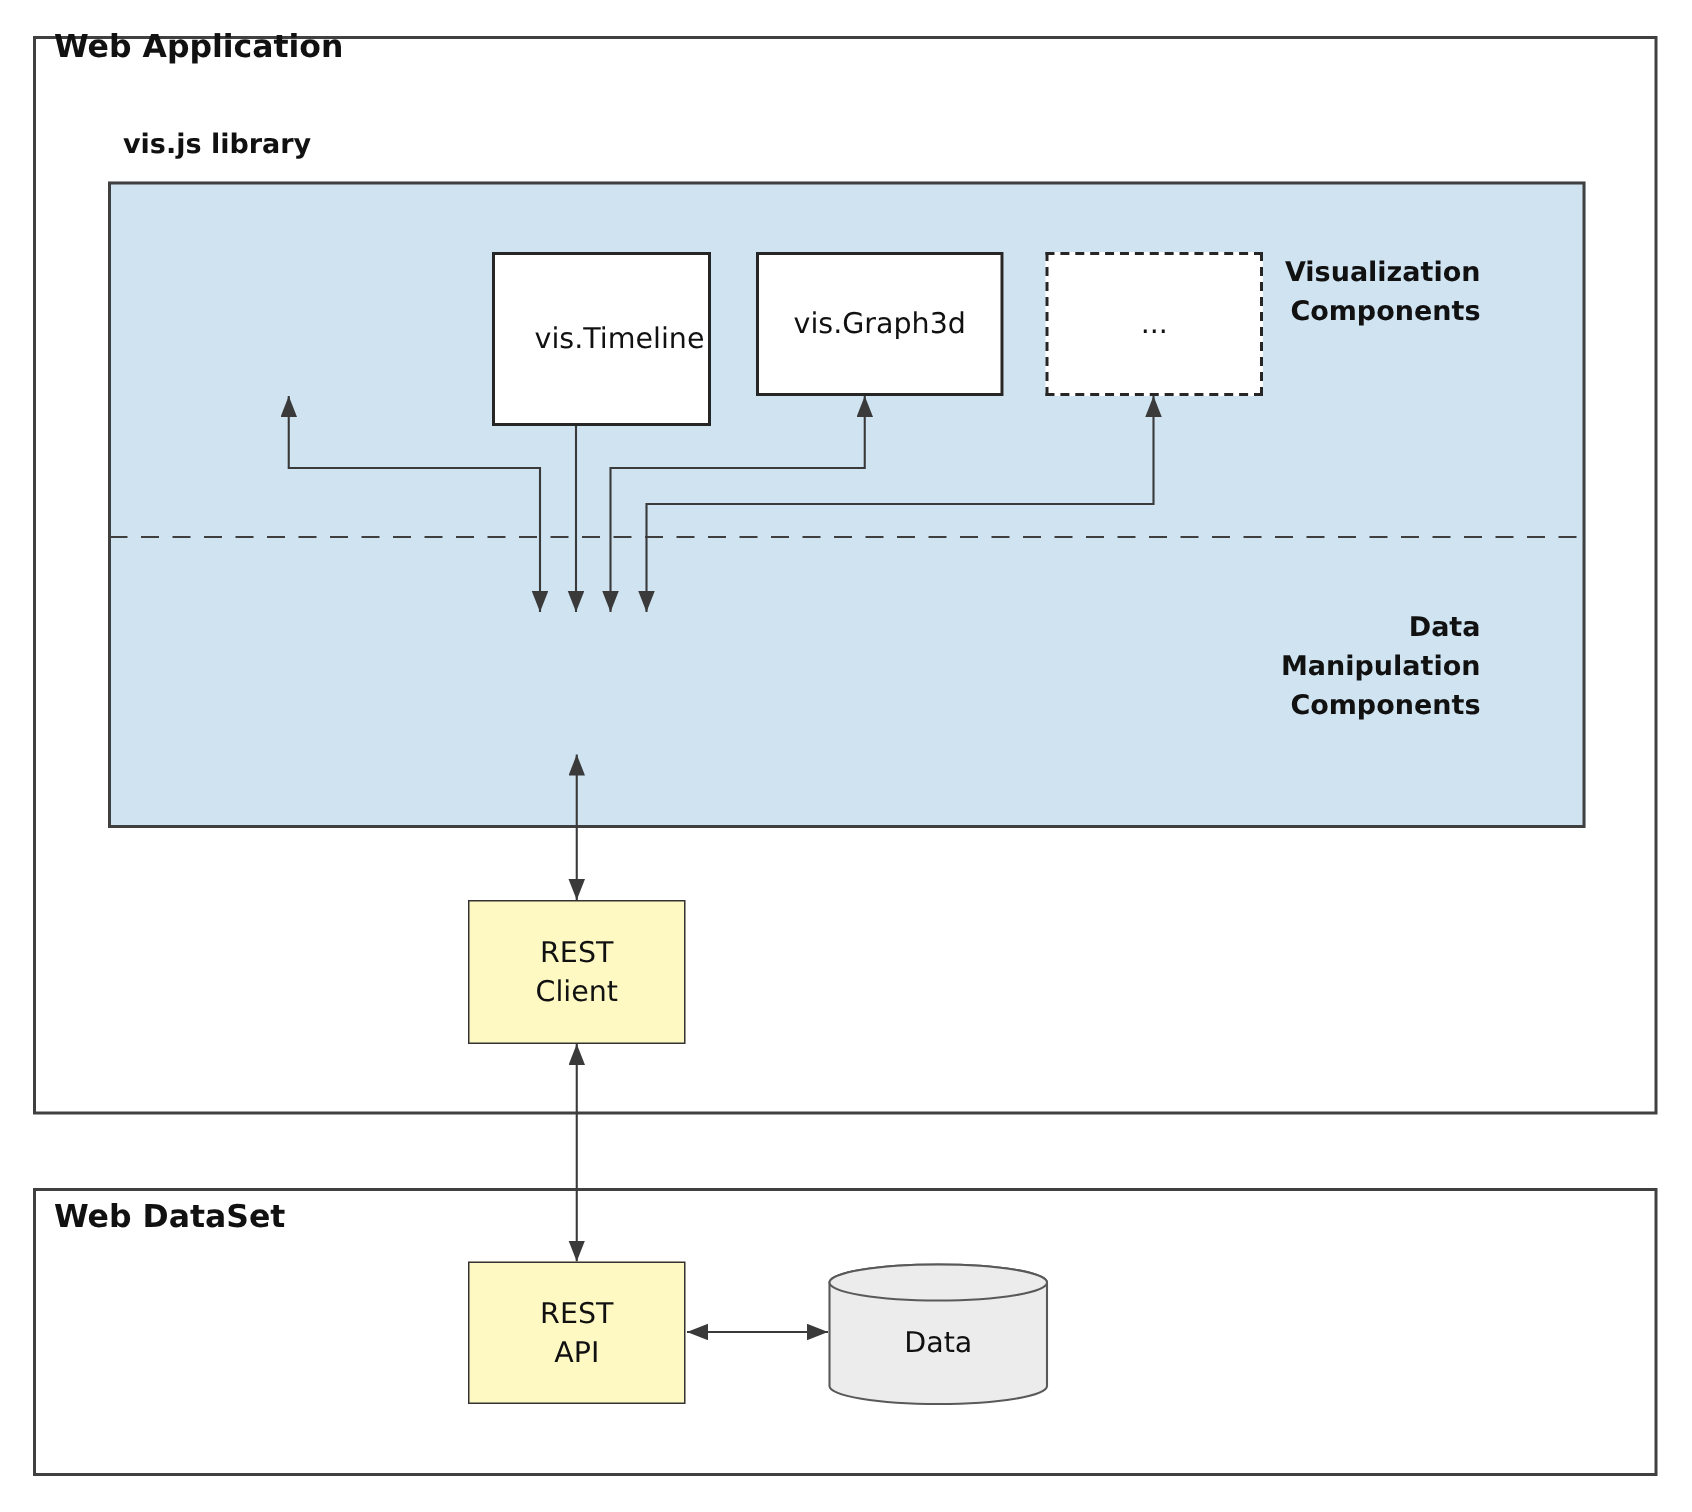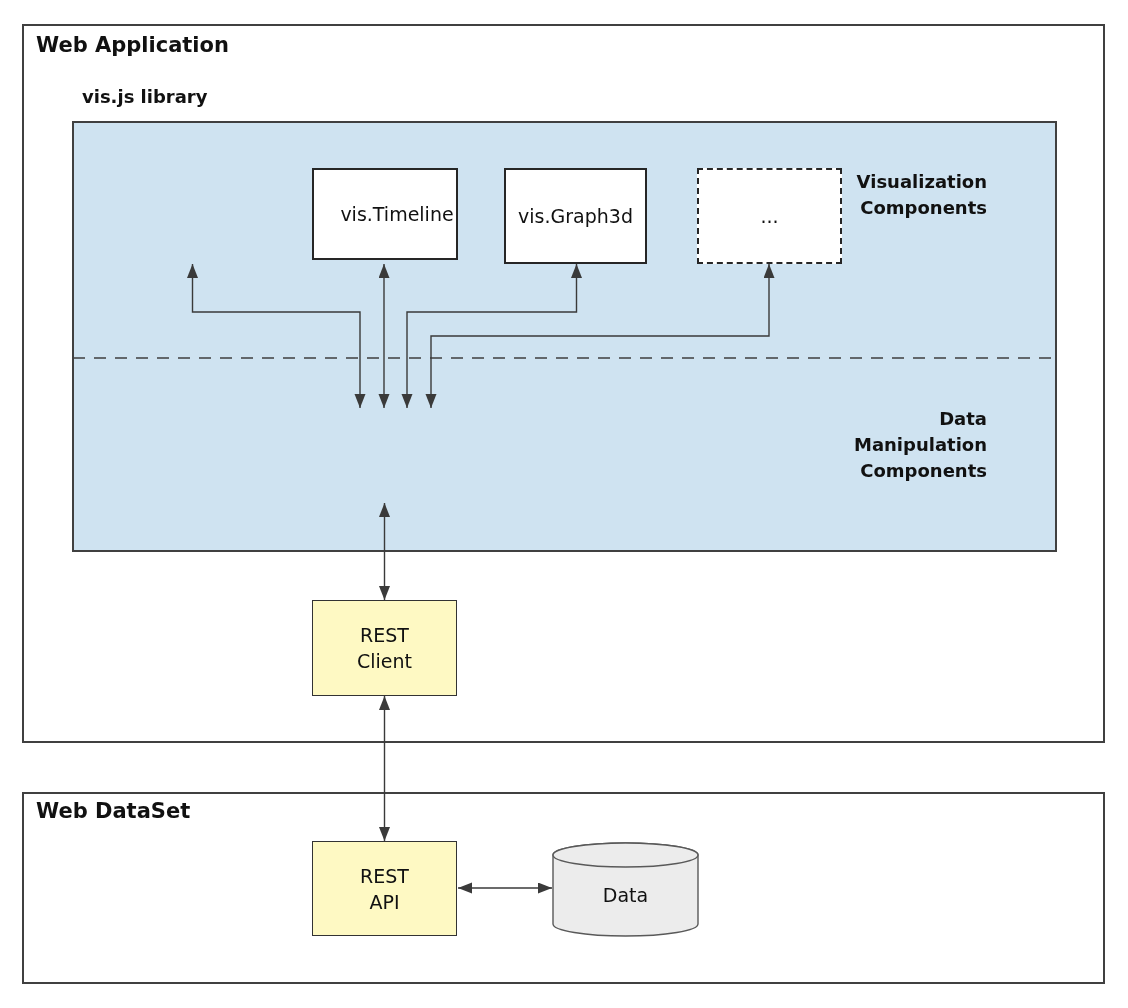--- a/index.html
+++ b/index.html
@@ -32,21 +32,21 @@
 </style>
 </head>
 <body>
 
 <div class="canvas">
 
   <div class="abs container-box" style="left:22px; top:24px; width:1083px; height:719px;"></div>
   <div class="abs lib-box" style="left:72px; top:121px; width:985px; height:431px;"></div>
   <div class="abs container-box" style="left:22px; top:792px; width:1083px; height:192px;"></div>
 
-  <div class="abs section-title" style="left:36px; top:32px;">Web Application</div>
+  <div class="abs section-title" style="left:36px; top:18px;">Web Application</div>
   <div class="abs lib-title" style="left:82px; top:86px;">vis.js library</div>
   <div class="abs section-title" style="left:36px; top:798px;">Web DataSet</div>
 
   <div class="abs group-label" style="left:787px; top:169px; width:200px;">Visualization
 Components</div>
   <div class="abs group-label" style="left:787px; top:406px; width:200px;">Data
 Manipulation
 Components</div>
 
   <svg class="overlay" width="1128" height="1008" viewBox="0 0 1128 1008">
@@ -66,24 +66,24 @@
     <path d="M384.5,503 L384.5,600" fill="none" stroke="#3a3a3a" stroke-width="1.4" marker-start="url(#ah)" marker-end="url(#ah)"></path>
 
     <path d="M384.5,696 L384.5,841" fill="none" stroke="#3a3a3a" stroke-width="1.4" marker-start="url(#ah)" marker-end="url(#ah)"></path>
 
     <path d="M458,888 L552,888" fill="none" stroke="#3a3a3a" stroke-width="1.4" marker-start="url(#ah)" marker-end="url(#ah)"></path>
 
     <path d="M553,855 A72.5,12 0 0 1 698,855 L698,924 A72.5,12 0 0 1 553,924 Z" fill="#ececec" stroke="#595959" stroke-width="1.4"></path>
     <ellipse cx="625.5" cy="855" rx="72.5" ry="12" fill="#ececec" stroke="#595959" stroke-width="1.4"></ellipse>
   </svg>
 
-  <div class="abs node" style="left:312px; top:168px; width:146px; height:92px;padding-left:24px;">
+  <div class="abs node" style="left:328px; top:168px; width:146px; height:116px;padding-left:24px;">
     <span>vis.Timeline</span>
   </div>
-  <div class="abs node" style="left:504px; top:168px; width:143px; height:96px;">
+  <div class="abs node" style="left:504px; top:168px; width:165px; height:96px;">
     <span>vis.Graph3d</span>
   </div>
   <div class="abs node dashed" style="left:697px; top:168px; width:145px; height:96px;">
     <span>...</span>
   </div>
 
 
   <div class="abs node gray" style="left:312px; top:600px; width:145px; height:96px;">
     <span>REST
 Client</span>

